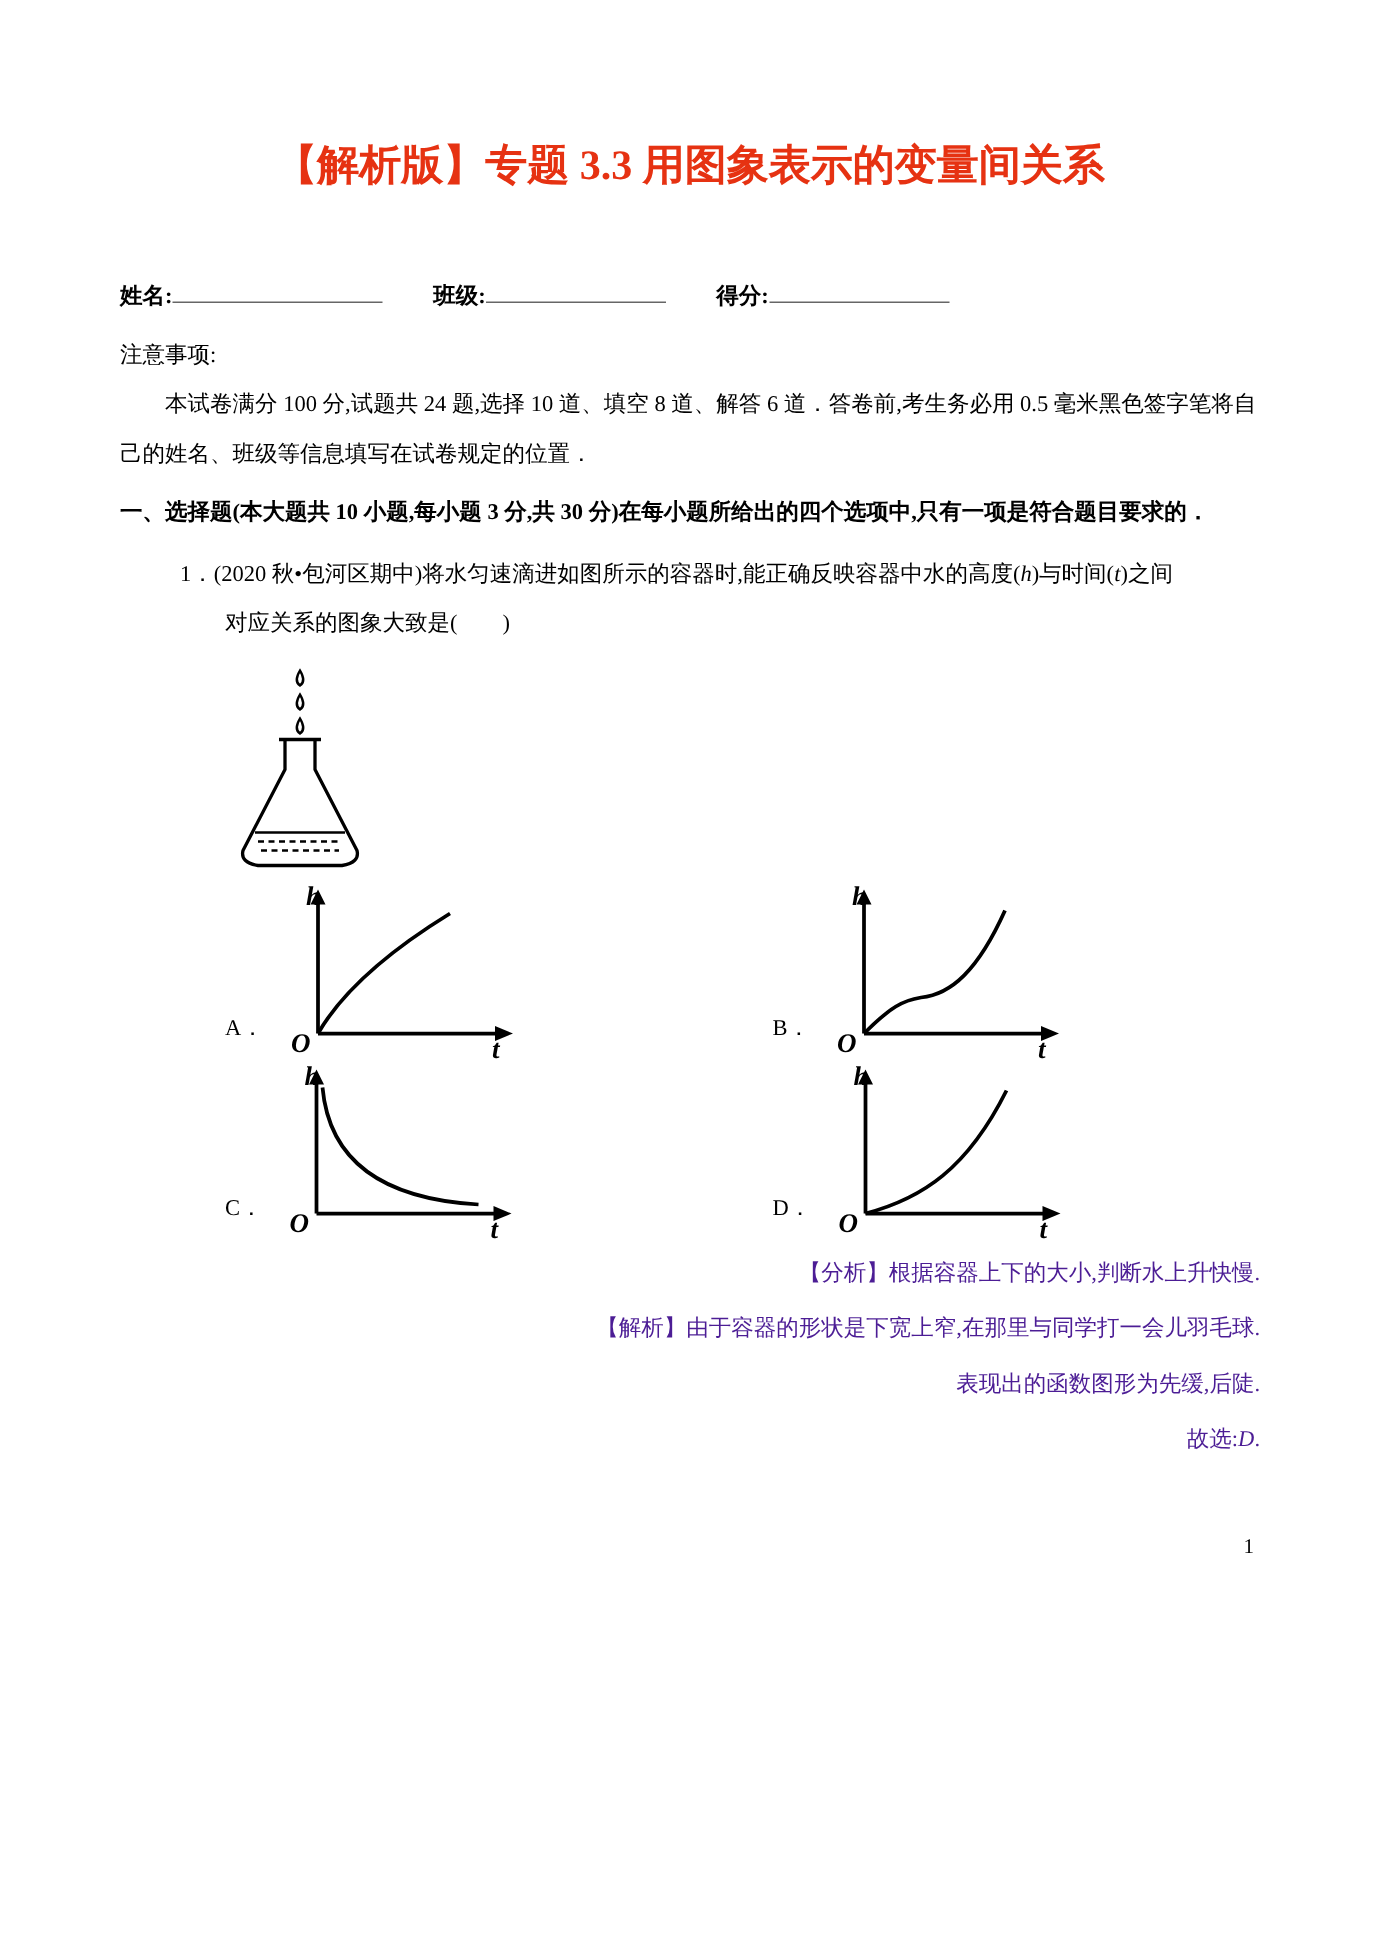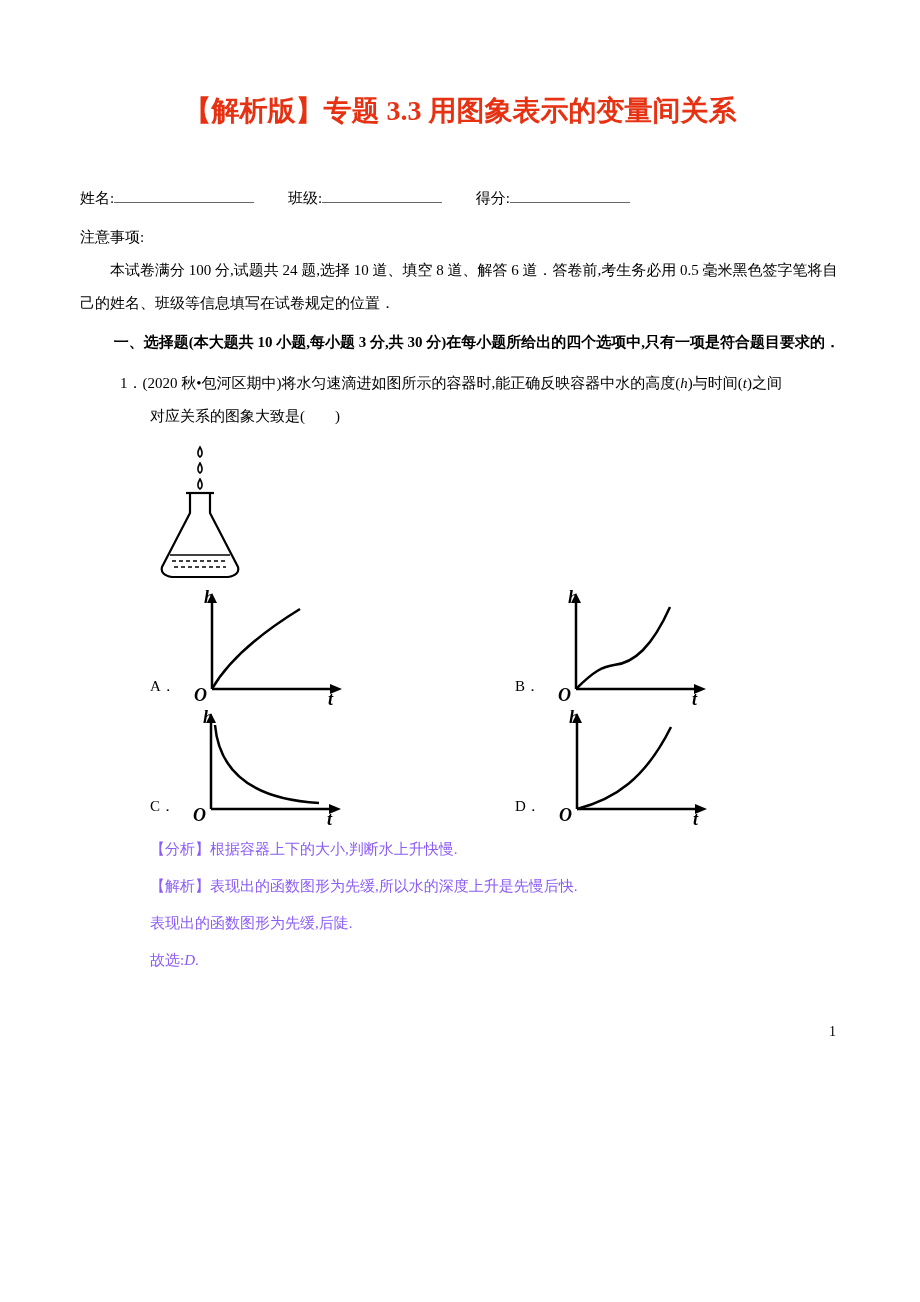--- a/index.html
+++ b/index.html
@@ -17,32 +17,32 @@
     text-align: center;
     color: #e63212;
     font-weight: bold;
     font-size: 28px;
     margin-bottom: 40px;
     font-family: "SimSun", "宋体", serif;
   }
   .info-row {
     margin-bottom: 6px;
   }
-  .info-label { display:inline-block; }
+  .info-label { display:inline-block;font-weight:bold; }
   .blank-line {
     display: inline-block;
     border-bottom: 1px solid #666;
     width: 140px;
     vertical-align: baseline;
     margin-right: 30px;
   }
   .blank-line.short { width: 120px; }
   .notes-title { margin-top: 4px; }
   .notes-body { text-indent: 2em; font-family: Liberation Serif, serif; }
-  .section-head { font-weight: bold; margin-top: 6px; text-align: right; }
+  .section-head { font-weight: bold; margin-top: 6px; }
   .q-block { margin-top: 8px; margin-left: 40px; }
   .q-text .src { }
   .q-text .ital { font-style: italic; font-family: "Times New Roman", serif; }
   .q-sub { padding-left: 2em; }
   .flask-wrap { padding-left: 2em; margin: 10px 0 6px 0; }
   .choices-grid {
     display: grid;
     grid-template-columns: 1fr 1fr;
     row-gap: 0px;
     column-gap: 40px;
@@ -52,23 +52,24 @@
   .choice {
     display: flex;
     align-items: flex-end;
   }
   .choice .letter {
     margin-right: 4px;
     padding-bottom: 6px;
     white-space: nowrap;
   }
   .analysis, .solution, .answer {
-    color: #8b5cf6;
+    color: #4c1d95;
     padding-left: 2em;
     margin-top: 4px;
+    text-align: right;
   }
   .answer .ital-ans { font-style: italic; font-family: "Times New Roman", serif; }
   .page-num {
     text-align: right;
     padding-right: 4px;
     margin-top: 40px;
     font-size: 14px;
     font-family: "Times New Roman", serif;
   }
   svg { display:block; }
@@ -169,21 +170,21 @@
         <text x="148" y="116" font-family="Times New Roman" font-style="italic" font-size="18" font-weight="bold">t</text>
         <path d="M32 100 C70 90 100 70 126 18" fill="none" stroke="#000" stroke-width="2.5"></path>
       </svg>
     </div>
   </div>
 
   <div class="analysis">
     <span>【分析】</span><span>根据容器上下的大小,判断水上升快慢.</span>
   </div>
   <div class="solution">
-    <span>【解析】</span><span>表现出的函数图形为先缓,所以水的深度上升是先慢后快.</span>
+    <span>【解析】</span><span>由于容器的形状是下宽上窄,在那里与同学打一会儿羽毛球.</span>
   </div>
   <div class="solution">表现出的函数图形为先缓,后陡.</div>
   <div class="answer">
     <span>故选:</span><span class="ital-ans">D</span><span>.</span>
   </div>
 </div>
 
 <div class="q-block">
 </div>
 

